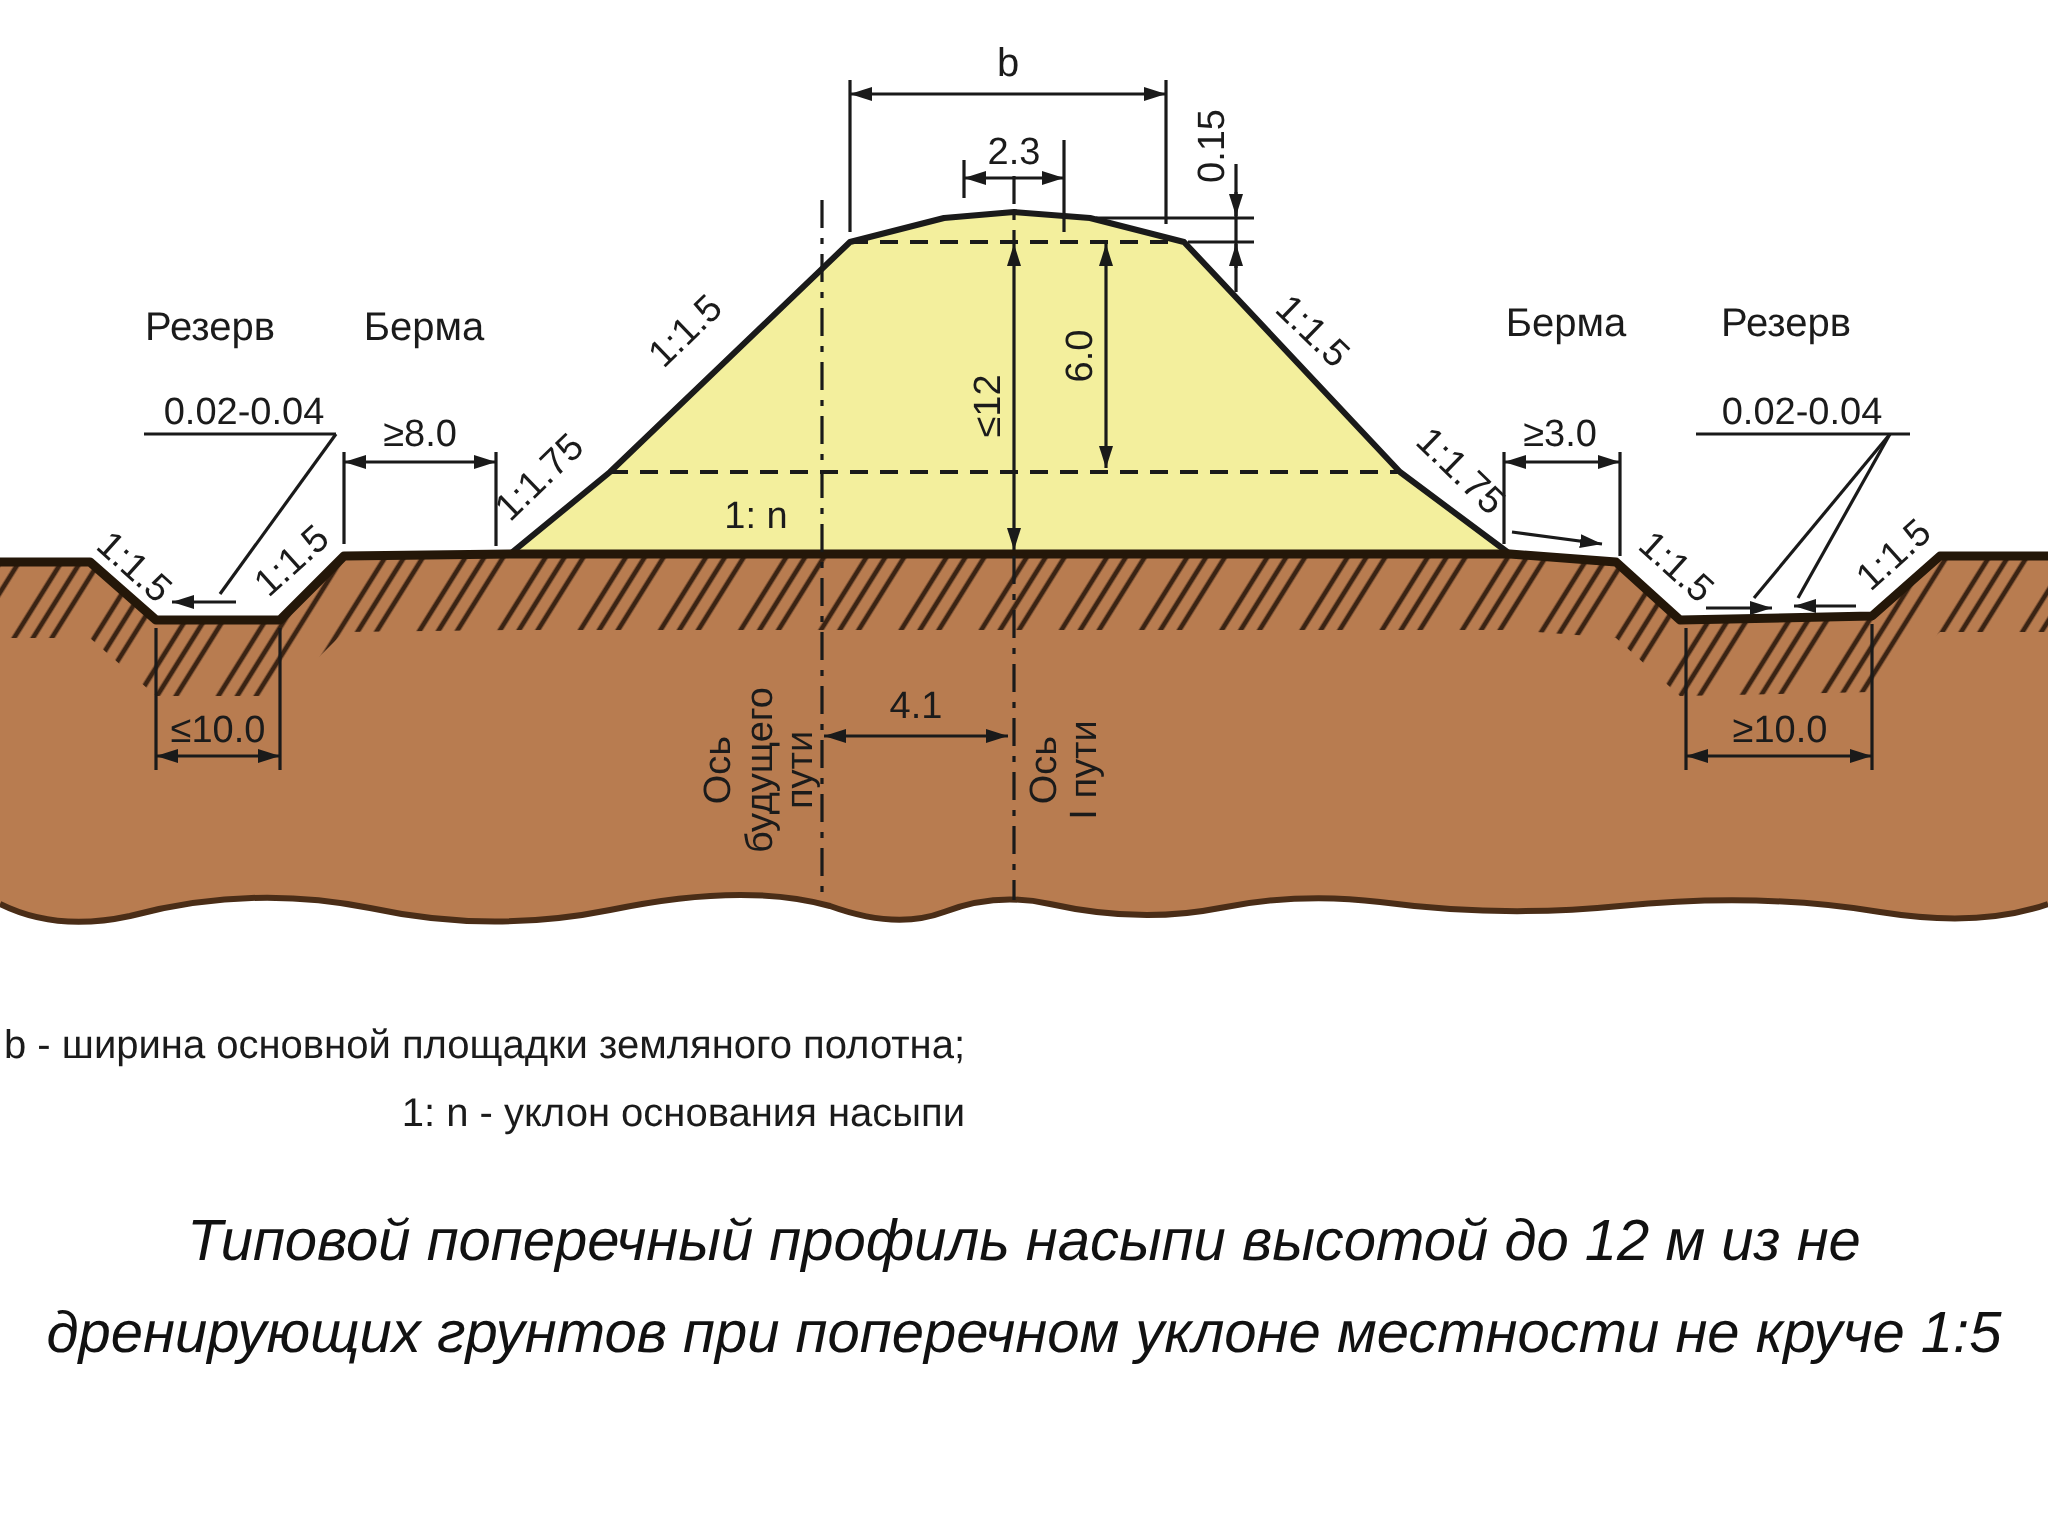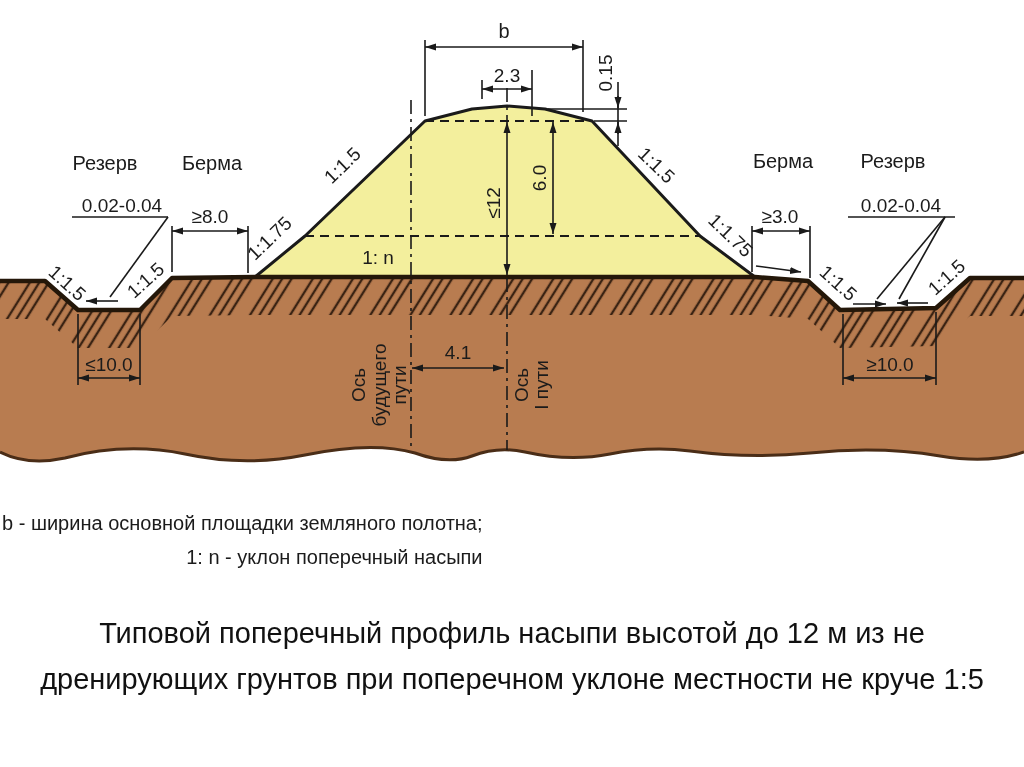--- a/index.html
+++ b/index.html
@@ -5,21 +5,21 @@
   html,body{margin:0;padding:0;background:#ffffff;}
   .page{position:relative;width:1024px;height:767px;background:#ffffff;overflow:hidden;
         font-family:"Liberation Sans", sans-serif;}
   .diagram{position:absolute;left:0;top:0;}
   svg text{fill:#1b1b1b;}
   .lbl{font-size:20px;}
   .dim{font-size:19px;}
   .legend{position:absolute;left:2px;top:506px;font-size:20px;line-height:34px;color:#1b1b1b;text-align:right;}
   .caption{position:absolute;left:0;top:598px;width:1024px;text-align:center;
            font-size:29px;line-height:46px;color:#111;}
-  .caption-inner{margin:12px auto;max-width:1000px;}
+  .caption-inner{margin:0 auto;max-width:1000px;font-style:italic;}
 </style>
 </head>
 <body>
 
 <div class="page">
 
   <svg class="diagram" width="1024" height="590" viewBox="0 0 1024 590">
     <defs>
       <pattern id="hatch" width="34" height="34" patternUnits="userSpaceOnUse" patternTransform="rotate(32)">
         <line x1="5" y1="0" x2="5" y2="34" stroke="#3a2313" stroke-width="2.4"></line>
@@ -136,20 +136,20 @@
 
     <text class="dim" transform="translate(365,385) rotate(-90)" text-anchor="middle">Ось</text>
     <text class="dim" transform="translate(386,385) rotate(-90)" text-anchor="middle">будущего</text>
     <text class="dim" transform="translate(406,385) rotate(-90)" text-anchor="middle">пути</text>
     <text class="dim" transform="translate(528,385) rotate(-90)" text-anchor="middle">Ось</text>
     <text class="dim" transform="translate(548,385) rotate(-90)" text-anchor="middle">I пути</text>
   </svg>
 
   <div class="legend">
     <div>b - ширина основной площадки земляного полотна;</div>
-    <div>1: n - уклон поперечный насыпи</div>
+    <div>1: n - уклон основания насыпи</div>
   </div>
 
   <div class="caption">
     <div class="caption-inner">Типовой поперечный профиль насыпи высотой до 12 м из не дренирующих грунтов при поперечном уклоне местности не круче 1:5</div>
   </div>
 
 </div>
 
 </body></html>

